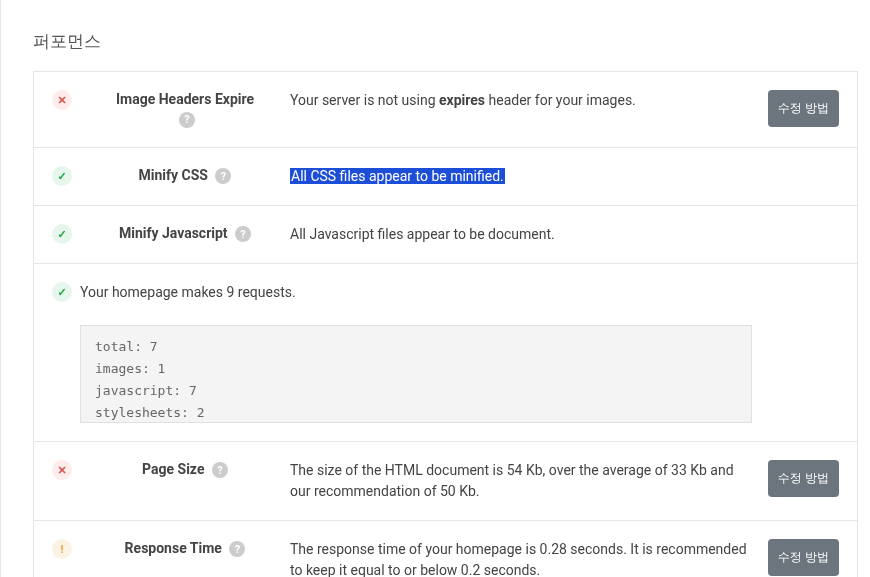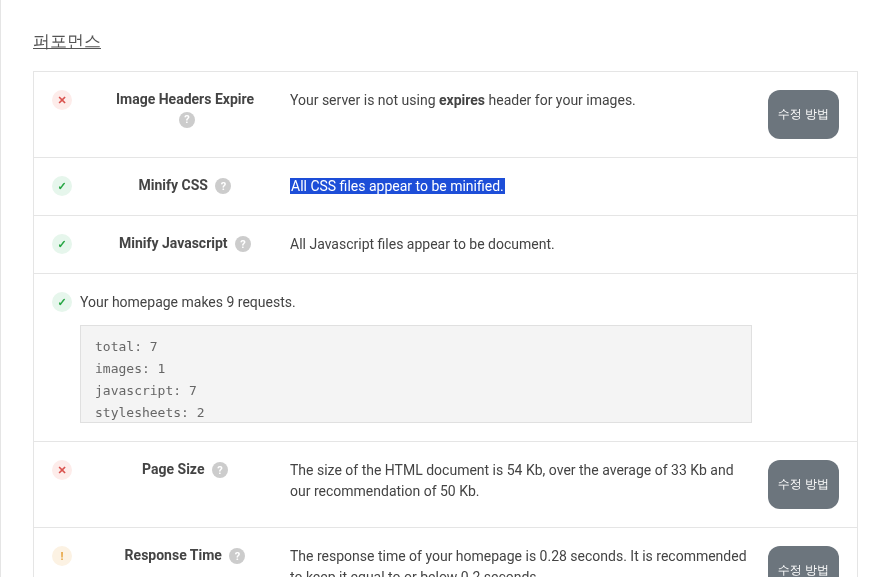--- a/index.html
+++ b/index.html
@@ -14,21 +14,20 @@
   border-left: 1px solid #e5e5e5;
   padding-left: 10px;
   padding-top: 30px;
   width: 870px;
 }
 .section-title {
   font-size: 17px;
   color: #555;
   font-weight: 400;
   margin: 0 0 18px 22px;
-  text-decoration: underline;
 }
 .panel {
   border: 1px solid #e5e5e5;
   margin: 0 12px 0 22px;
   background: #fff;
 }
 .row {
   display: flex;
   align-items: flex-start;
   padding: 18px 18px;
@@ -91,30 +90,30 @@
 .desc-col strong { font-weight: 700; text-align: center; }
 .action-col {
   width: 75px;
   flex-shrink: 0;
   text-align: right;
 }
 .btn-fix {
   background: #6c757d;
   color: #fff;
   border: none;
-  border-radius: 12px;
-  padding: 16px 10px;
+  border-radius: 4px;
+  padding: 10px 10px;
   font-size: 12px;
   cursor: pointer;
   white-space: nowrap;
 }
 .code-block {
   background: #f4f4f4;
   border: 1px solid #e0e0e0;
-  margin-top: 12px;
+  margin-top: 22px;
   padding: 10px 14px;
   font-family: Consolas, Monaco, monospace;
   font-size: 13px;
   color: #666;
   line-height: 1.7;
   position: relative;
   overflow-x: scroll;
   overflow-y: scroll;
   height: 98px;
 }

